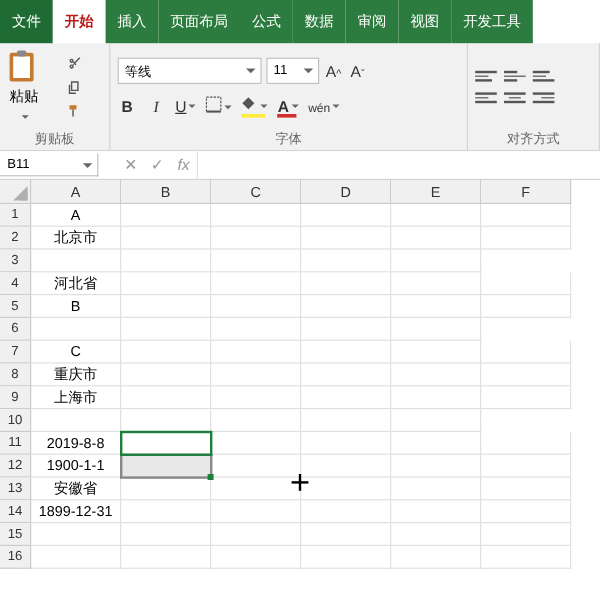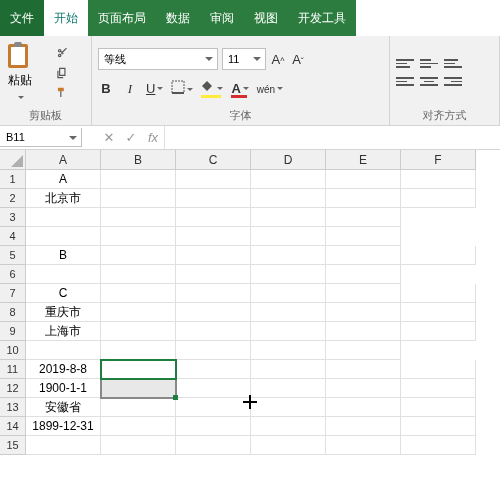--- a/index.html
+++ b/index.html
@@ -1,20 +1,20 @@
 <!DOCTYPE html>
 <html><head>
 <meta charset="utf-8">
 <style>
 *{box-sizing:border-box;margin:0;padding:0;font-family:"Microsoft YaHei",sans-serif}
 body{background:#fff;font-size:12px;width:500px;height:500px;overflow:hidden}
 .tabbar{background:#fff;display:flex;height:36px;align-items:stretch}
 .tab{padding:4px 10px;color:#fff;background:#2b7c3e;font-size:12px;cursor:pointer;display:flex;align-items:center}
 .tab.file{background:#1e6c34}
-.tab.active{background:#fff;color:#0f766e;font-weight:normal}
+.tab.active{background:#fff;color:#b91c1c;font-weight:bold}
 .ribbon{background:#f1f1f1;border-bottom:1px solid #d4d4d4;display:flex;height:90px}
 .grp{border-right:1px solid #d4d4d4;display:flex;flex-direction:column;padding:3px 6px 0}
 .grp-body{flex:1;display:flex;align-items:center;gap:16px}
 .grp-label{text-align:center;font-size:11px;color:#666;padding:2px 0}
 .paste{display:flex;flex-direction:column;align-items:center;gap:2px}
 .paste-icon{width:28px;height:30px;position:relative}
 .clipboard{position:absolute;left:2px;top:4px;width:20px;height:24px;background:#c57a2f;border-radius:2px}
 .clipboard:before{content:"";position:absolute;left:3px;top:3px;width:14px;height:18px;background:#fff}
 .clipboard:after{content:"";position:absolute;left:6px;top:-2px;width:8px;height:5px;background:#888;border-radius:2px}
 .sideicons{display:flex;flex-direction:column;gap:6px;margin-left:4px}
@@ -56,21 +56,23 @@
 .cursor:before{left:6px;top:0;width:2px;height:14px}
 .cursor:after{top:6px;left:0;height:2px;width:14px}
 .asmall{font-size:9px}
 </style>
 </head>
 <body>
 
 <div class="tabbar">
     <div class="tab file">文件</div>
     <div class="tab active">开始</div>
+    <div class="tab">插入</div>
     <div class="tab">页面布局</div>
+    <div class="tab">公式</div>
     <div class="tab">数据</div>
     <div class="tab">审阅</div>
     <div class="tab">视图</div>
     <div class="tab">开发工具</div>
   </div>
 
 <div class="ribbon">
   <div class="grp" style="width:92px">
     <div class="grp-body">
       <div class="paste">
@@ -216,20 +218,21 @@
       <div class="drow">
         <div class="rowh">3</div>
         <div class="cell"></div>
         <div class="cell"></div>
         <div class="cell"></div>
         <div class="cell"></div>
         <div class="cell"></div>
       </div>
       <div class="drow">
         <div class="rowh">4</div>
+        <div class="cell">河北省</div>
         <div class="cell"></div>
         <div class="cell"></div>
         <div class="cell"></div>
         <div class="cell"></div>
         <div class="cell"></div>
       </div>
       <div class="drow">
         <div class="rowh">5</div>
         <div class="cell">B</div>
         <div class="cell"></div>
@@ -319,15 +322,24 @@
       </div>
       <div class="drow">
         <div class="rowh">15</div>
         <div class="cell"></div>
         <div class="cell"></div>
         <div class="cell"></div>
         <div class="cell"></div>
         <div class="cell"></div>
         <div class="cell"></div>
       </div>
+      <div class="drow">
+        <div class="rowh">16</div>
+        <div class="cell"></div>
+        <div class="cell"></div>
+        <div class="cell"></div>
+        <div class="cell"></div>
+        <div class="cell"></div>
+        <div class="cell"></div>
+      </div>
     </div>
   <div class="cursor"></div>
 </div>
 
 </body></html>

